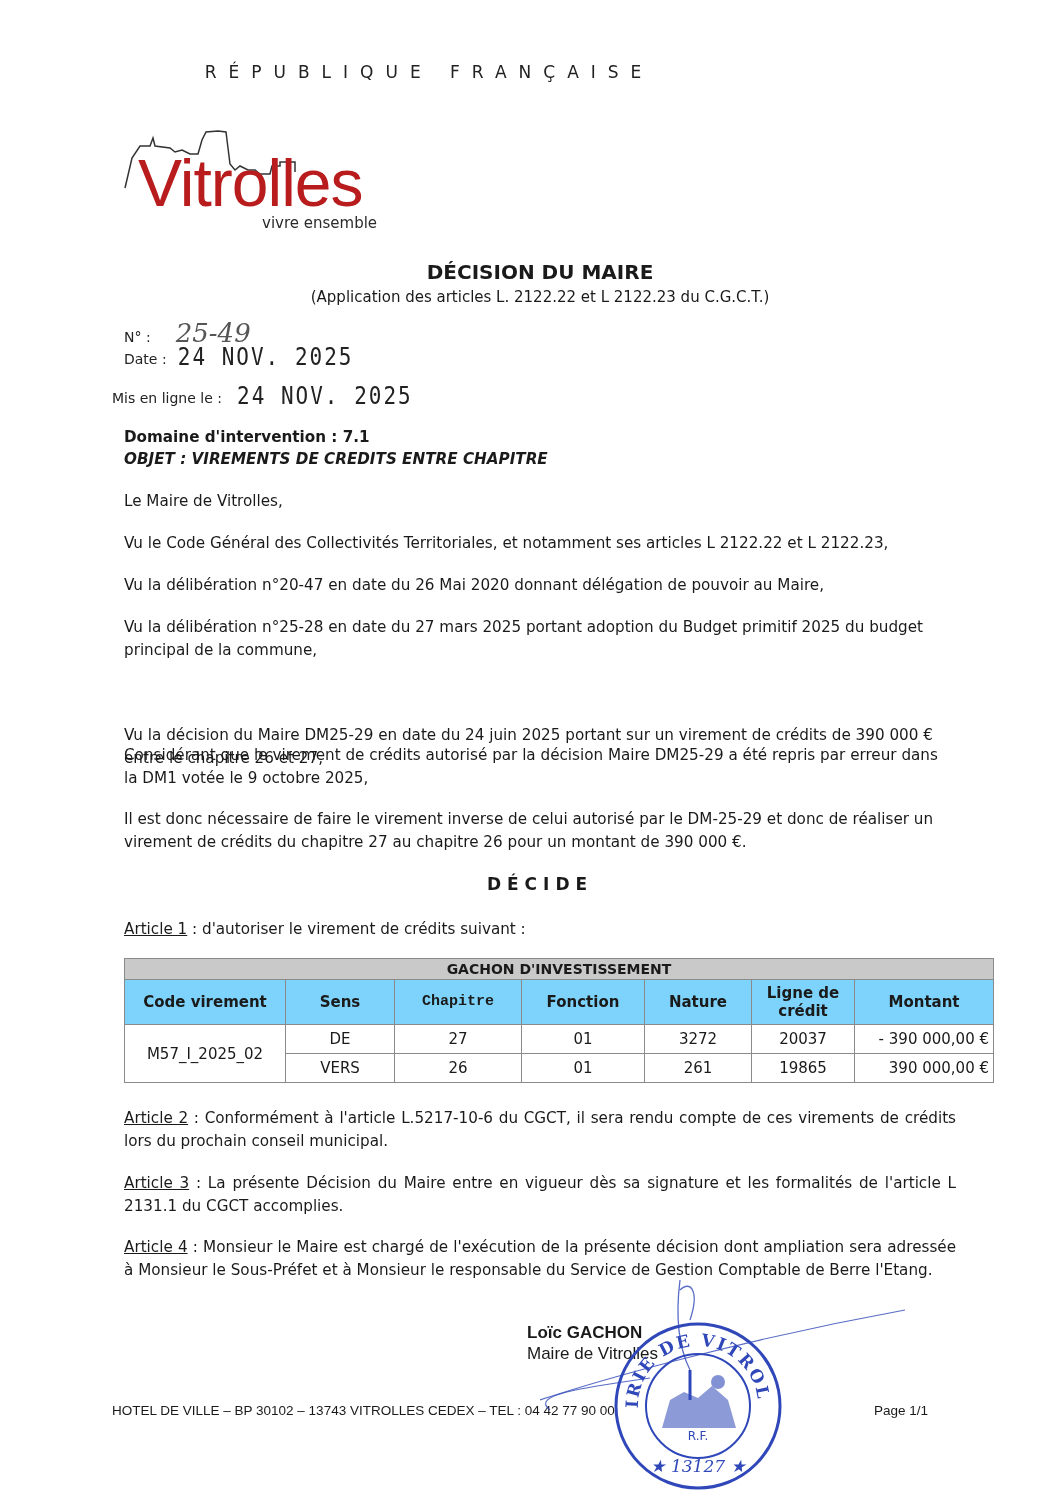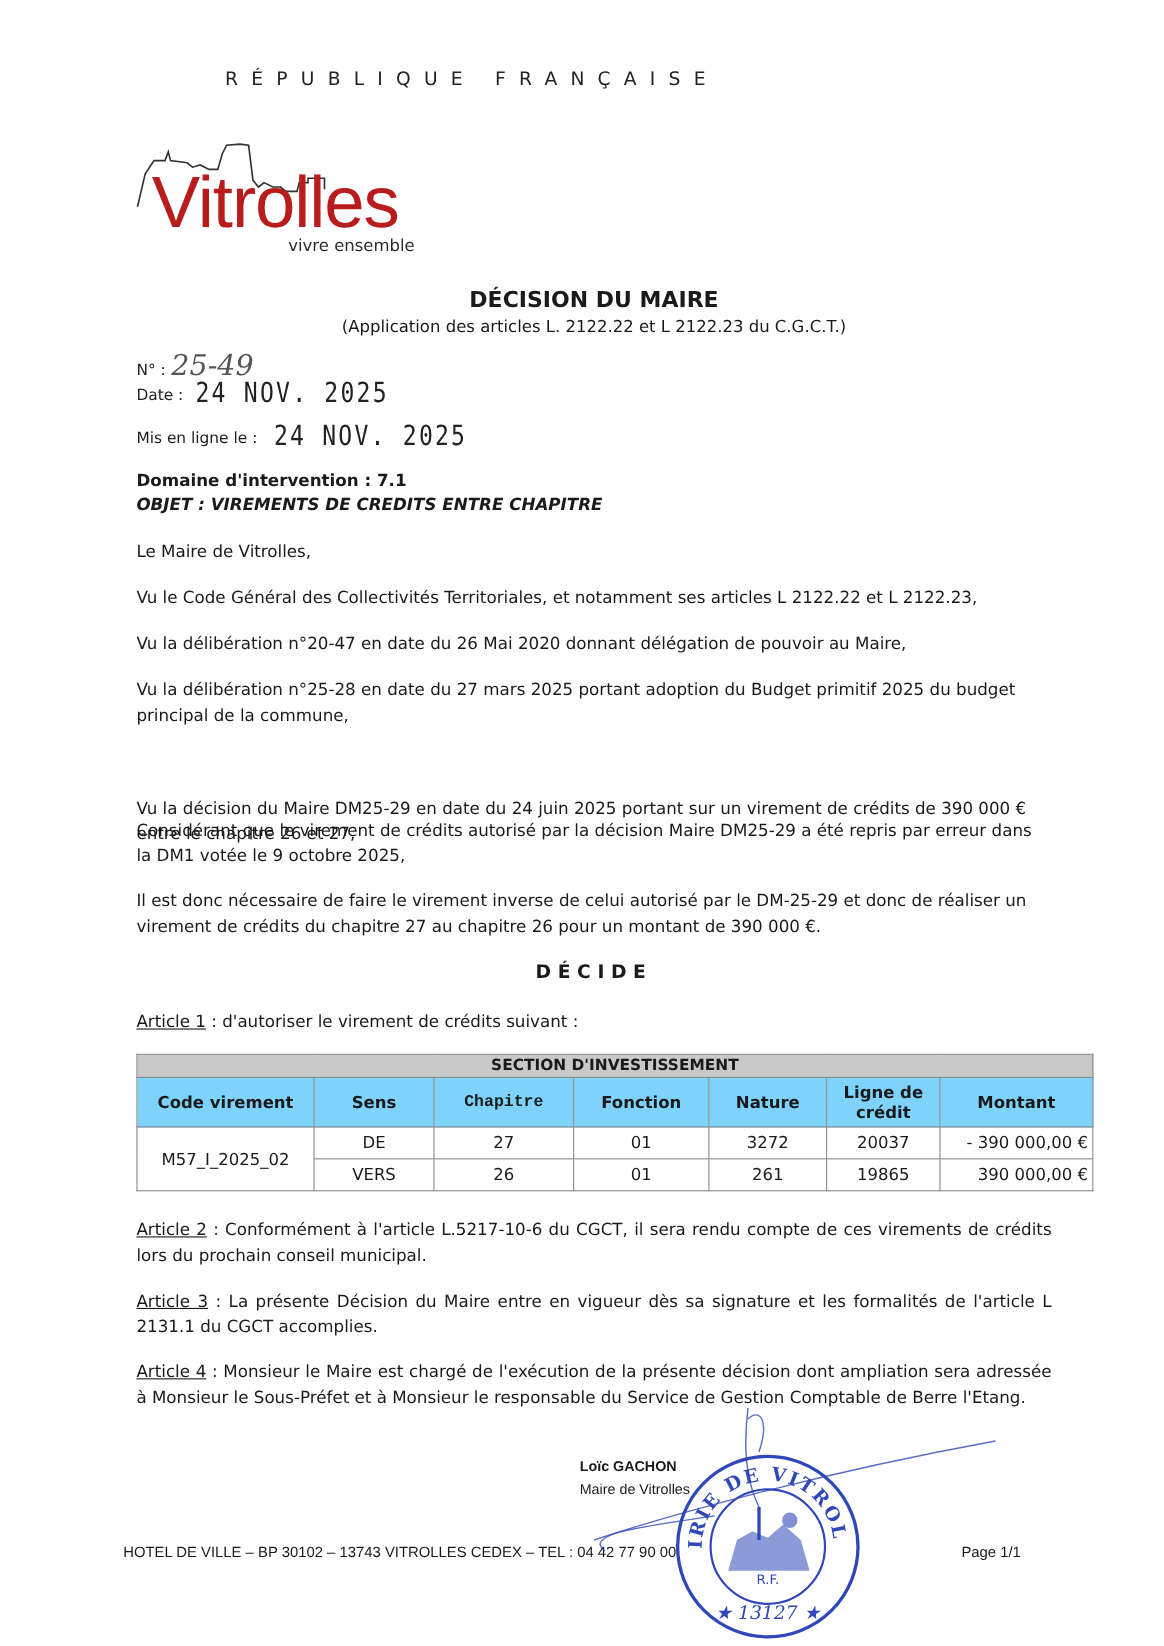--- a/index.html
+++ b/index.html
@@ -9,34 +9,34 @@
   .republique { left:0; width:858px; top:62px; text-align:center; font-size:17px;
                 letter-spacing:12px; font-family:"DejaVu Sans", sans-serif; color:#222; }
   .logo { left:120px; top:128px; width:300px; height:110px; }
   .logo-word { left:138px; top:150px; font-family:"Liberation Sans", sans-serif; font-size:66px;
                color:#b91c1c; letter-spacing:-1px; line-height:1; }
   .logo-sub { left:262px; top:214px; font-family:"DejaVu Sans", sans-serif; font-size:15px; color:#2b2b2b; }
   .title { left:0; width:1080px; top:260px; text-align:center; font-weight:bold; font-size:20px; }
   .subtitle { left:0; width:1080px; top:288px; text-align:center; font-size:15px; }
   .meta-label { font-size:14px; color:#222; }
   .stamp { font-family:"DejaVu Sans Mono", monospace; font-size:21px; letter-spacing:2px; color:#222; transform:scaleY(1.2); display:inline-block; }
-  .handwritten { font-family:"DejaVu Serif", serif; font-style:italic; font-size:26px; color:#555; }
+  .handwritten { font-family:"DejaVu Serif", serif; font-style:italic; font-size:26px; color:#555;margin-left:20px; }
   .bold { font-weight:bold; }
   .para { left:124px; width:832px; font-size:15.2px; line-height:23px; }
   .justify { text-align:justify; }
   .underline { text-decoration:underline; }
   .decide { left:0; width:1080px; top:874px; text-align:center; font-weight:bold; font-size:17px; letter-spacing:6px; }
   table.fin { position:absolute; left:124px; top:958px; width:870px; border-collapse:collapse; font-size:15px; }
   table.fin td, table.fin th { border:1.5px solid #8a8a8a; text-align:center; padding:0 4px; }
   table.fin th { background:#7dd3fc; font-weight:bold; }
   table.fin .section { background:#c9c9c9; height:20px; font-size:14px; }
   table.fin .head th { height:44px; line-height:18px; }
   table.fin td { height:28px; }
   table.fin td.amount { text-align:right; }
-  .signer { left:527px; top:1322px; font-family:"Liberation Sans", sans-serif; font-size:13px; line-height:21px; }
+  .signer { left:527px; top:1322px; font-family:"Liberation Sans", sans-serif; font-size:17px; line-height:21px; }
   .footer { left:112px; top:1403px; font-family:"Liberation Sans", sans-serif; font-size:13.5px; }
   .page { left:874px; top:1403px; font-family:"Liberation Sans", sans-serif; font-size:13.5px; }
   .seal { left:612px; top:1320px; width:172px; height:172px; }
 </style>
 </head>
 <body>
 
 <div class="abs republique">RÉPUBLIQUE FRANÇAISE</div>
 
 <svg class="abs logo" viewBox="0 0 300 110">
@@ -49,21 +49,21 @@
 <div class="abs subtitle">(Application des articles L. 2122.22 et L 2122.23 du C.G.C.T.)</div>
 
 <div class="abs" style="left:124px;top:318px;">
   <span class="meta-label">N° :</span>
   <span class="handwritten">25-49</span>
 </div>
 <div class="abs" style="left:124px;top:345px;">
   <span class="meta-label">Date :</span>
   <span class="stamp" style="margin-left:6px;">24 NOV. 2025</span>
 </div>
-<div class="abs" style="left:124px;top:384px;">
+<div class="abs" style="left:112px;top:384px;">
   <span class="meta-label">Mis en ligne le :</span>
   <span class="stamp" style="margin-left:10px;">24 NOV. 2025</span>
 </div>
 
 <div class="abs para bold" style="top:426px;">Domaine d'intervention : 7.1</div>
 <div class="abs para bold" style="top:448px;font-style:italic;">OBJET : VIREMENTS DE CREDITS ENTRE CHAPITRE</div>
 
 <div class="abs para" style="top:490px;">Le Maire de Vitrolles,</div>
 <div class="abs para" style="top:532px;">Vu le Code Général des Collectivités Territoriales, et notamment ses articles L 2122.22 et L 2122.23,</div>
 <div class="abs para" style="top:574px;">Vu la délibération n°20-47 en date du 26 Mai 2020 donnant délégation de pouvoir au Maire,</div>
@@ -74,21 +74,21 @@
 
 <div class="abs decide">DÉCIDE</div>
 
 <div class="abs para" style="top:918px;">
   <span class="underline">Article 1</span><span> : d'autoriser le virement de crédits suivant :</span>
 </div>
 
 <table class="fin">
   <tbody>
       <tr>
-        <th colspan="7" class="section">SECTION D'INVESTISSEMENT</th>
+        <th colspan="7" class="section">GACHON D'INVESTISSEMENT</th>
       </tr>
   <tr class="head">
     <th style="width:152px;">Code virement</th>
     <th style="width:100px;">Sens</th>
     <th style="width:118px;font-family:Liberation Mono, monospace;">Chapitre</th>
     <th style="width:114px;">Fonction</th>
     <th style="width:98px;">Nature</th>
     <th style="width:94px;">Ligne de crédit</th>
     <th>Montant</th>
   </tr>

